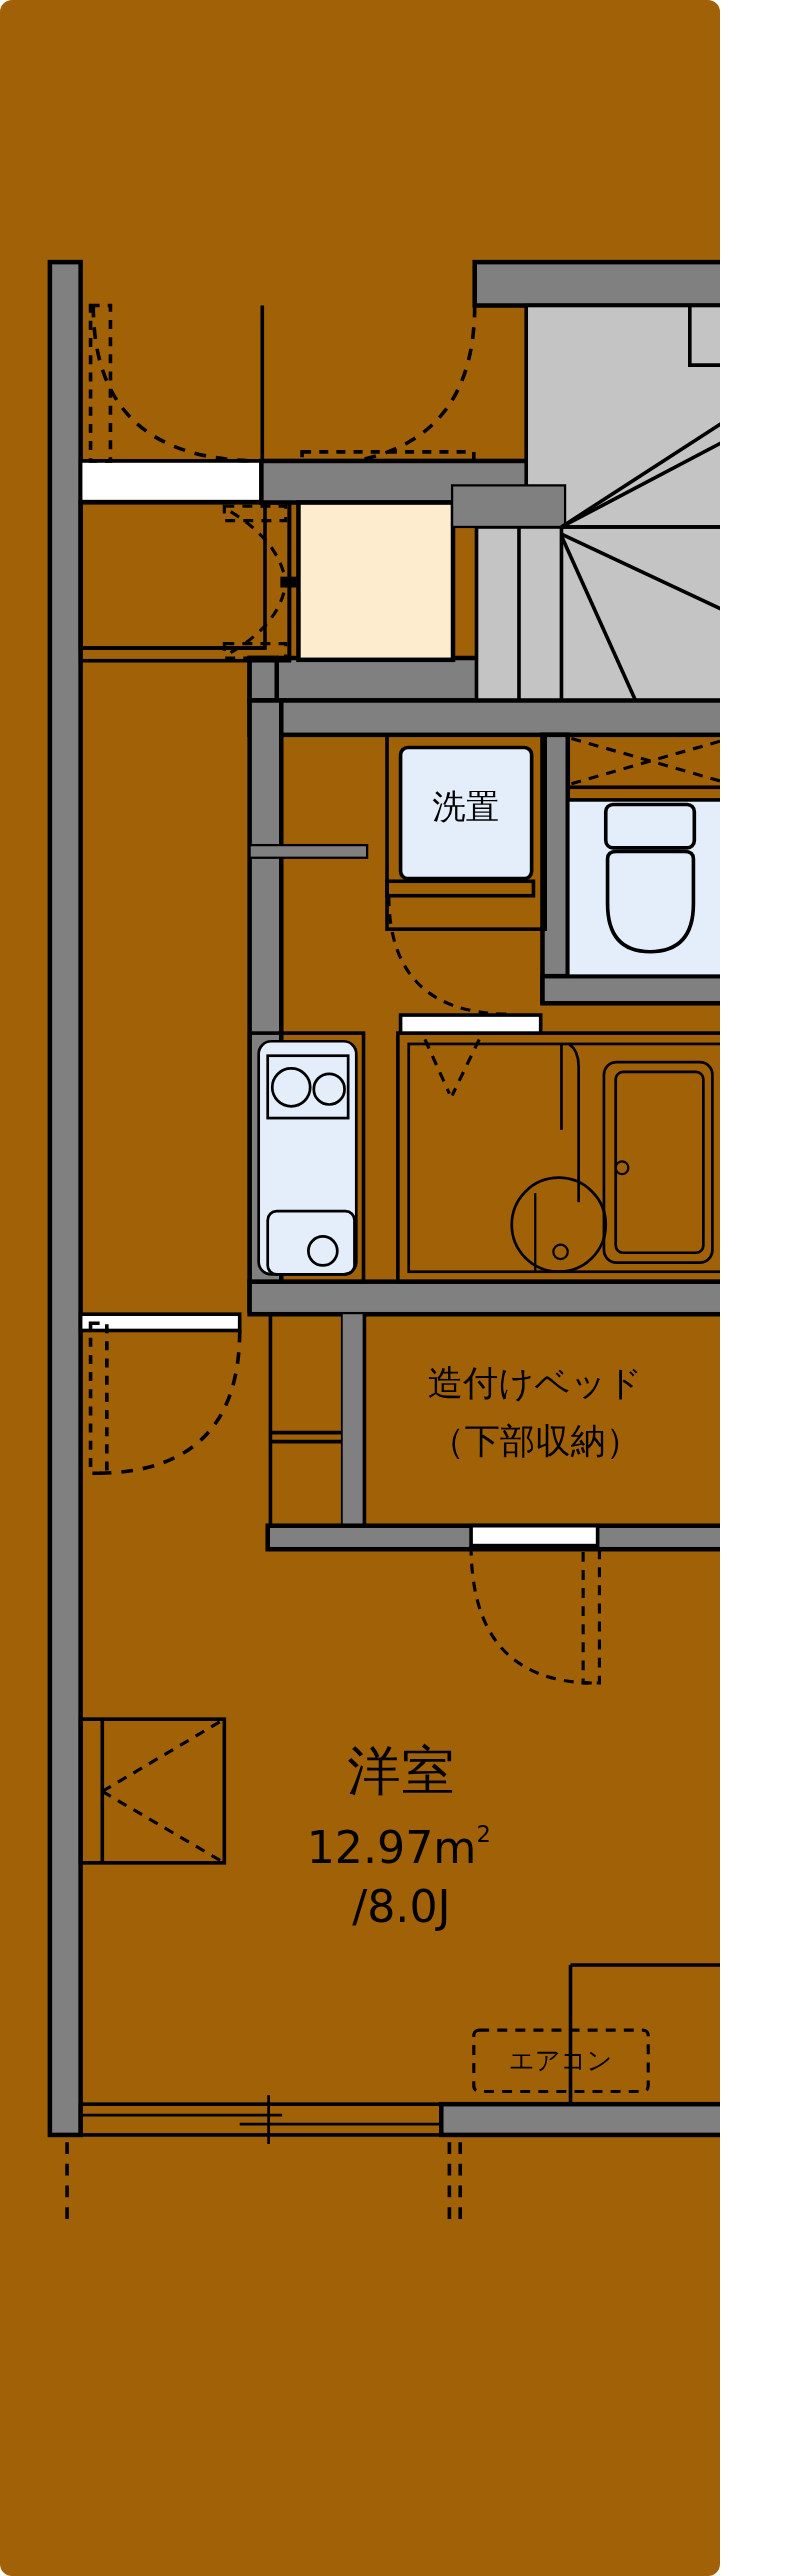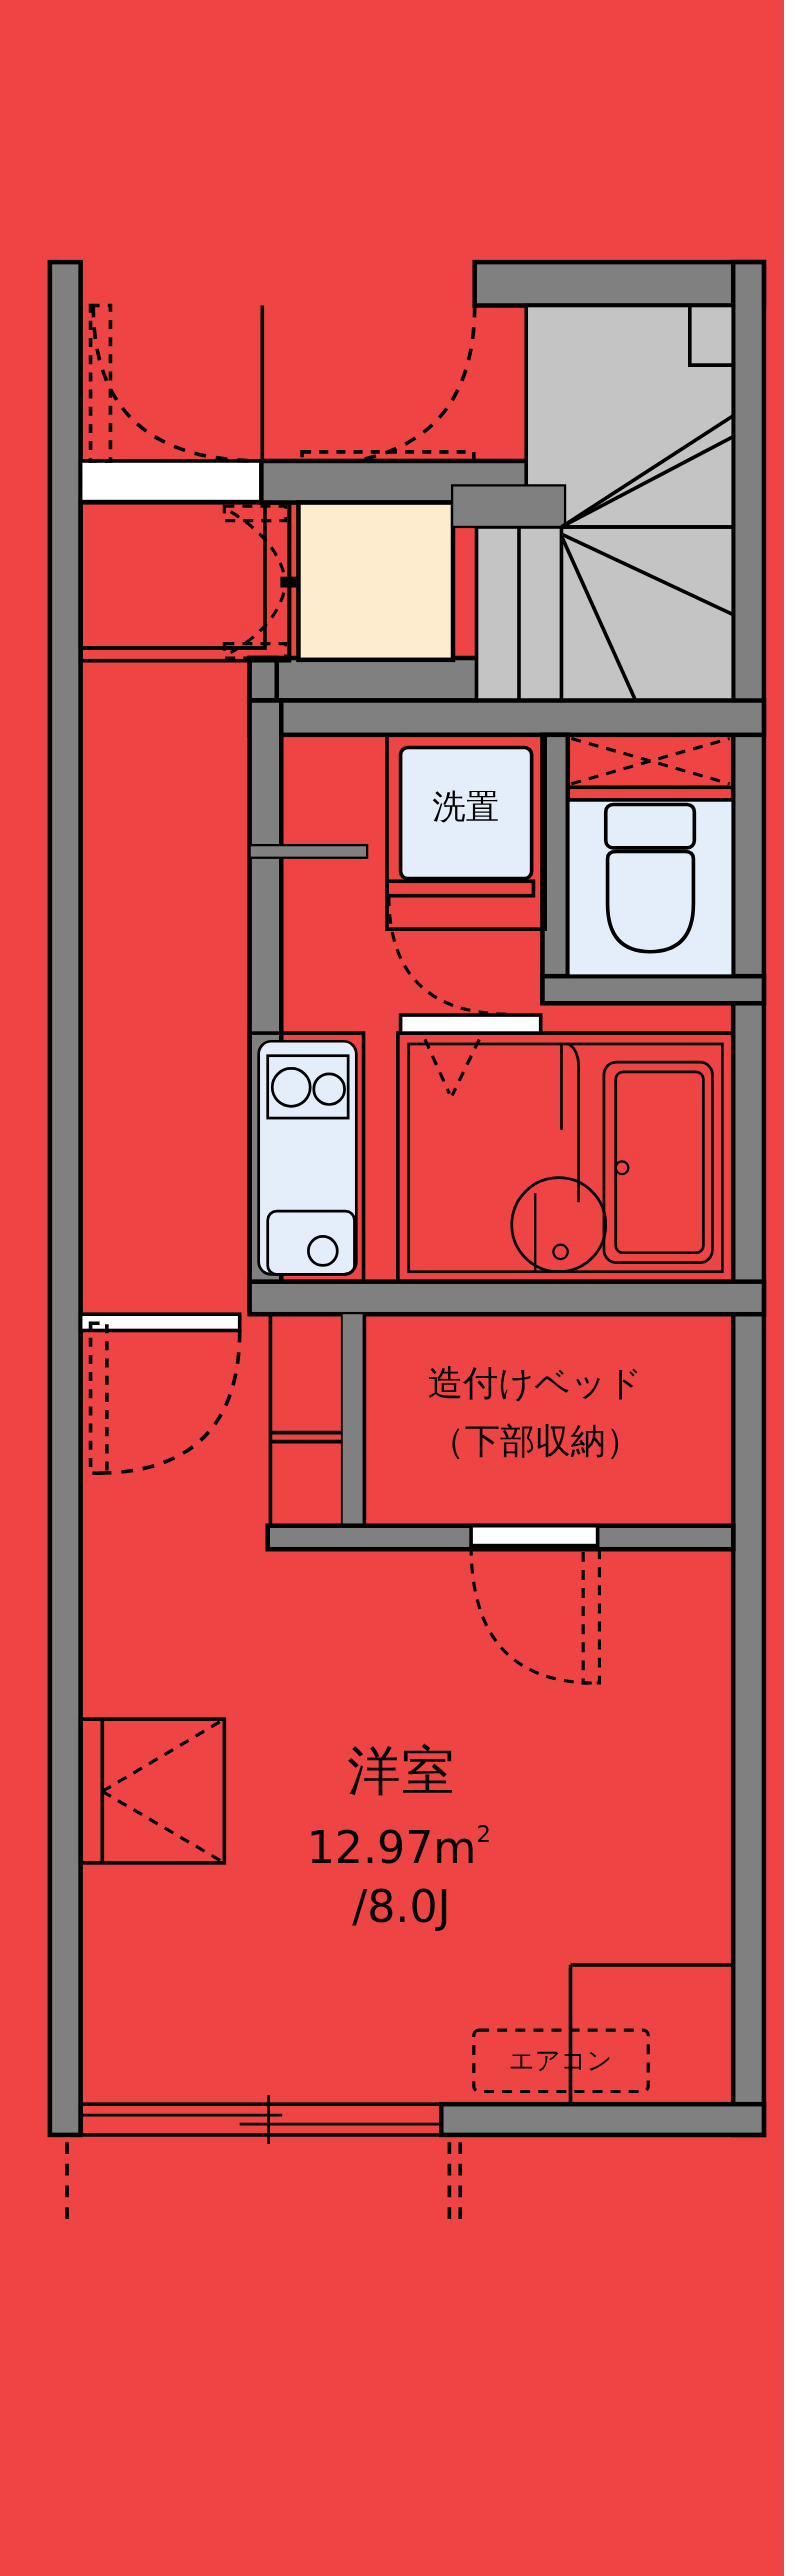--- a/index.html
+++ b/index.html
@@ -6,24 +6,25 @@
   html, body {
     margin: 0;
     padding: 0;
     background: #ffffff;
   }
   body {
     font-family: "Liberation Sans", "DejaVu Sans", sans-serif;
   }
   #plan-root {
     position: relative;
-    width: 784px;
+    width: 720px;
     height: 2576px;
-    background: #ef4444;
+    background: #a16207;
     overflow: hidden;
+    border-radius: 12px;
   }
   #plan-svg {
     position: absolute;
     left: 0;
     top: 0;
     width: 812px;
     height: 2576px;
     display: block;
   }
   .wall-fill   { fill: #808080; stroke: #000000; stroke-width: 5; }

